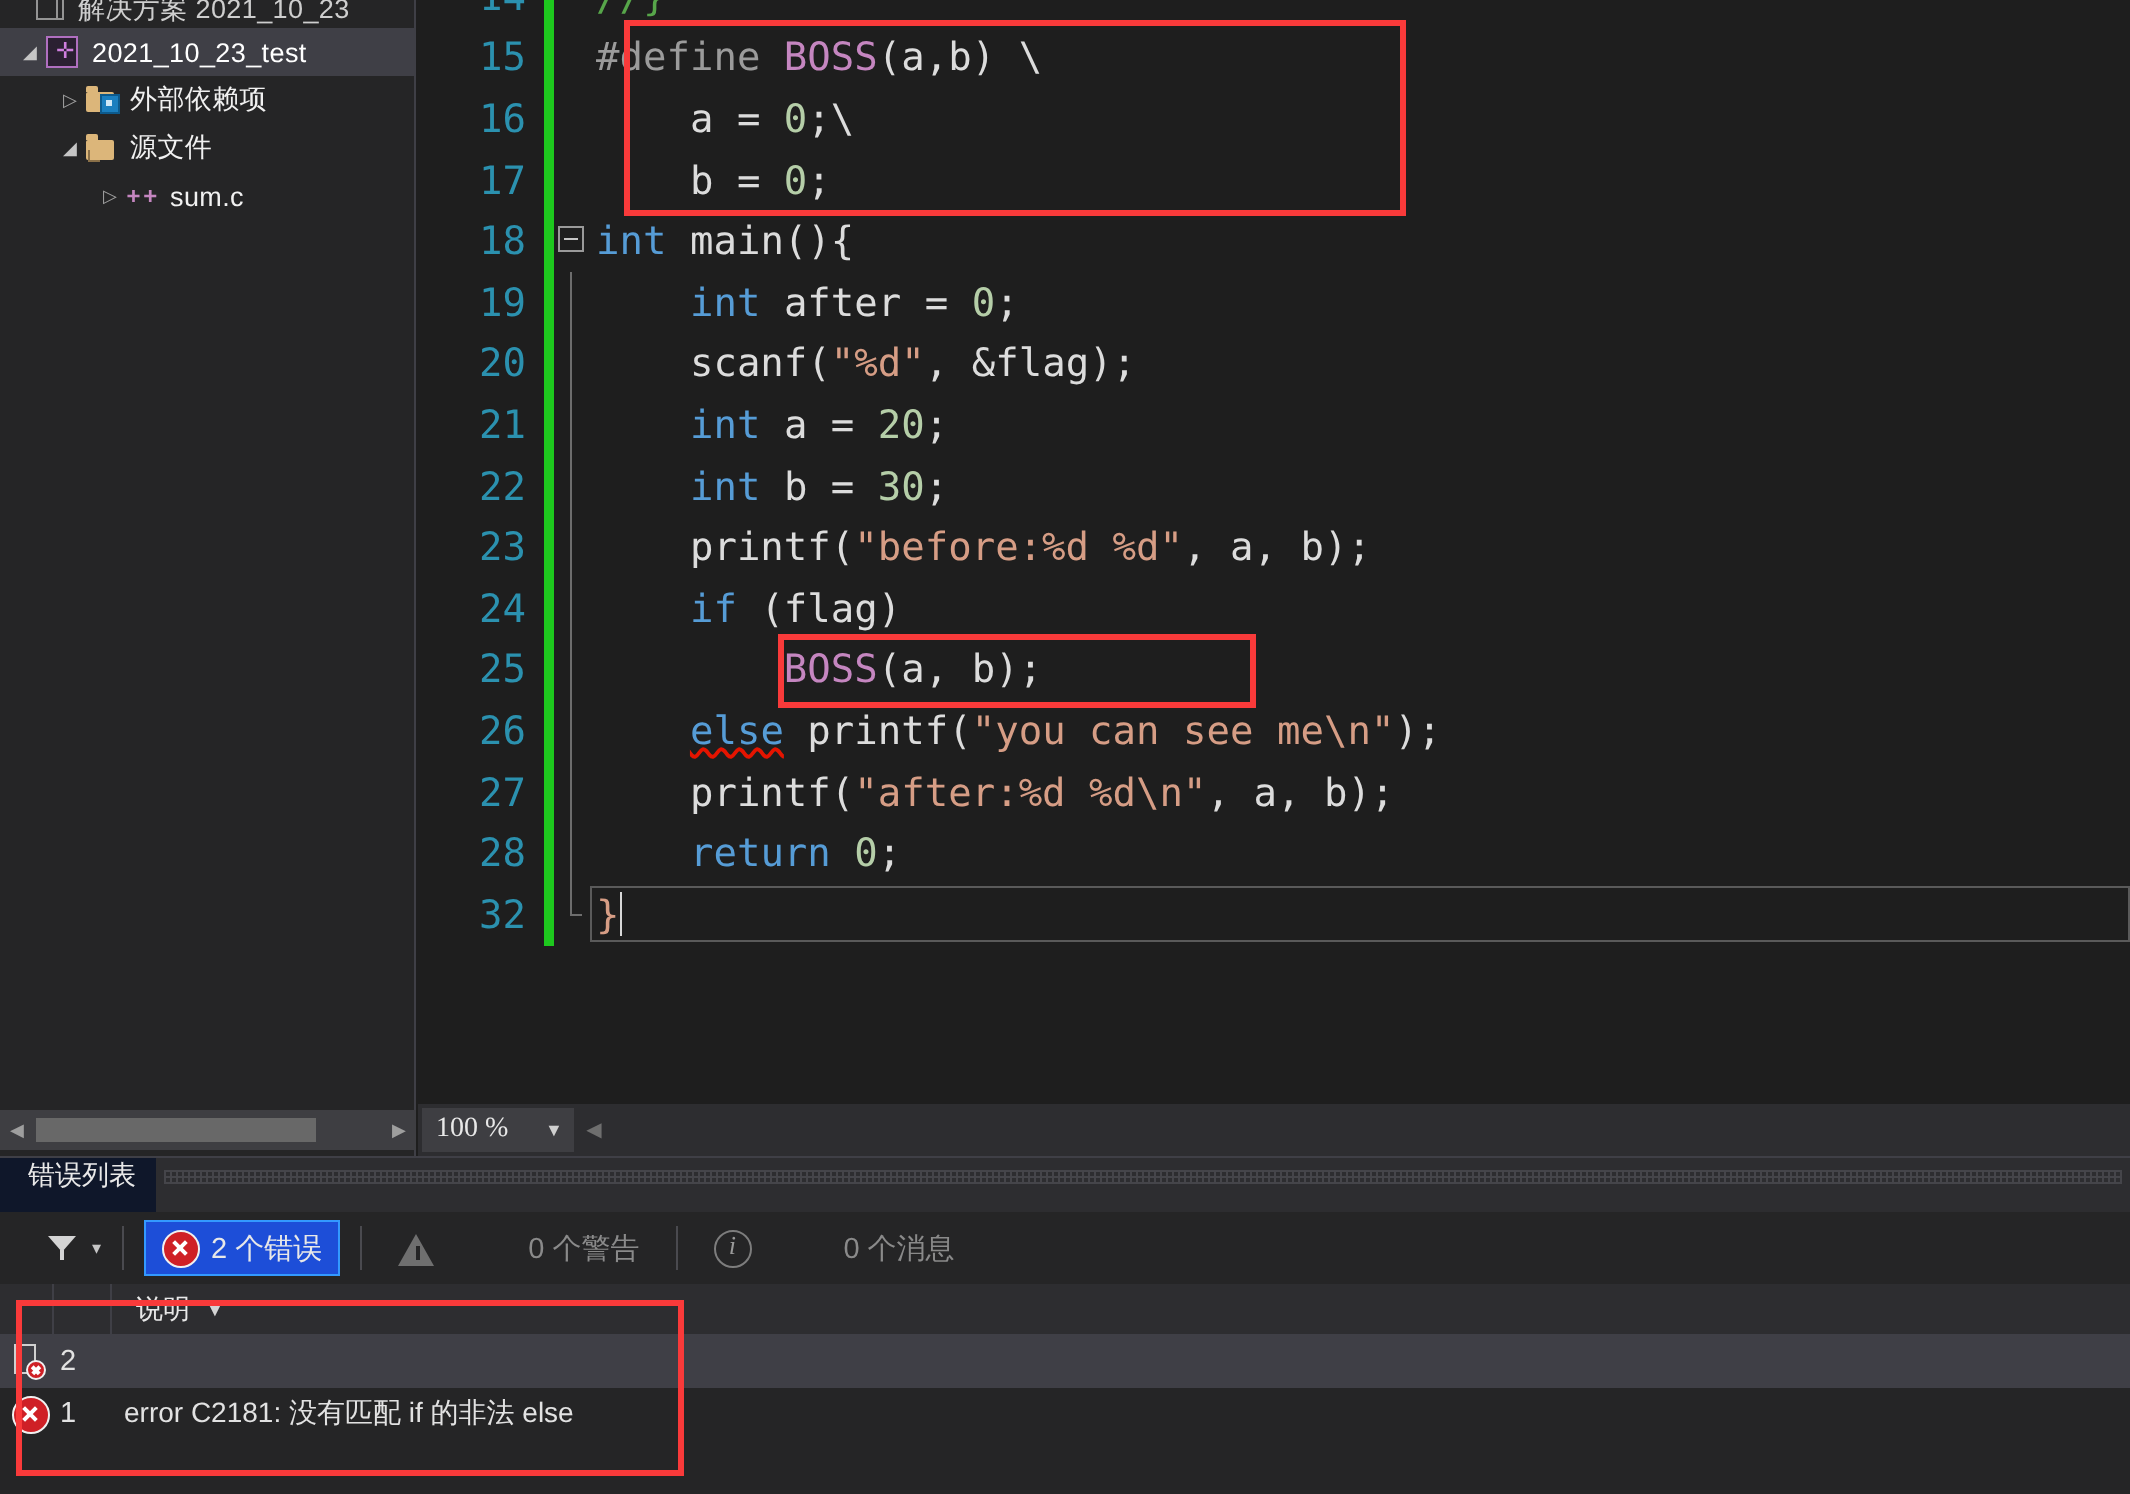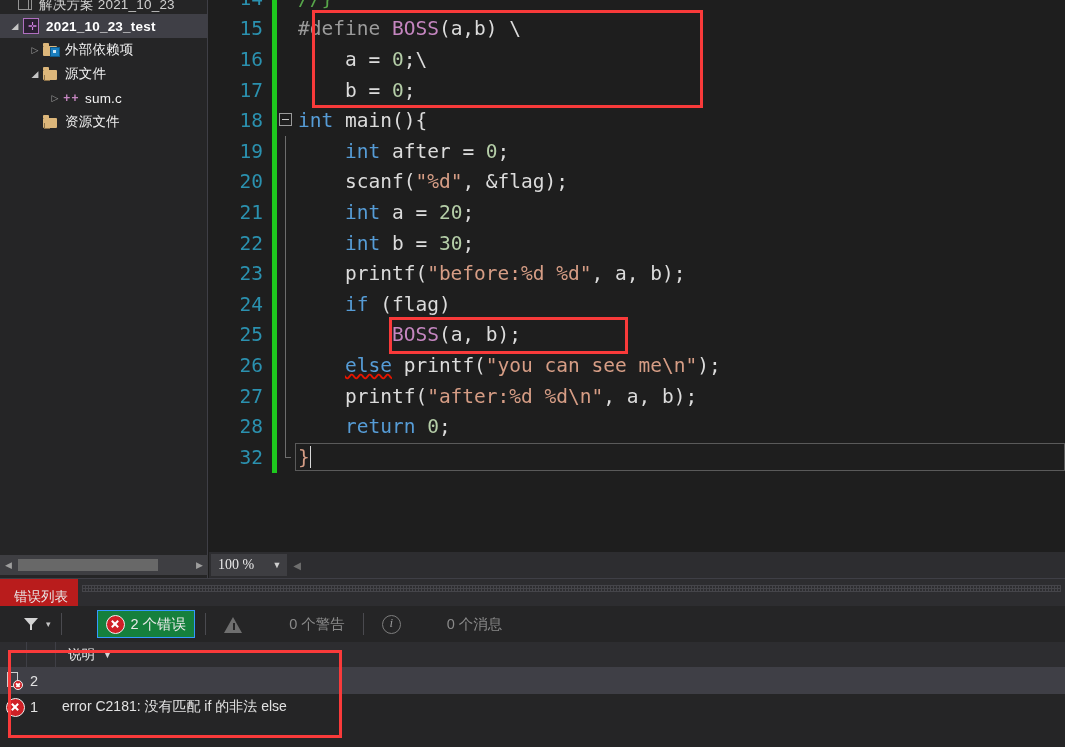--- a/index.html
+++ b/index.html
@@ -21,21 +21,21 @@
   }
   .tree-row.cut-top{height:18px;margin-top:-4px;color:#d8d8d8;opacity:.95;}
   .tree-row.selected{background:#3f3f46;}
   .tw{width:14px;min-width:14px;display:inline-block;text-align:center;
       color:#a0a0a0;font-size:9px;line-height:1;}
   .tw.down{color:#c5c5c5;}
   .indent{display:inline-block;}
   .ico{width:18px;min-width:18px;height:16px;position:relative;
        display:inline-block;margin-right:5px;}
   .lbl{font-size:13.5px;letter-spacing:.2px;}
-  .lbl.bold{font-weight:bold;color:#ffffff;}
+  .lbl.bold{font-weight:normal;color:#ffffff;}
   
   .folder-ico::before{
     content:"";position:absolute;left:1px;top:4px;width:14px;height:10px;
     background:#dcb67a;border-radius:1px;
   }
   .folder-ico::after{
     content:"";position:absolute;left:1px;top:1px;width:6px;height:3px;
     background:#dcb67a;border-radius:1px 1px 0 0;
   }
   .folder-ico i{position:absolute;left:2px;top:9px;width:5px;height:5px;
@@ -130,22 +130,22 @@
   
   #error-panel{
     position:absolute;left:0;top:578px;width:1065px;height:169px;
     background:#252526;border-top:1px solid #3f3f46;box-sizing:border-box;
   }
   #error-tabstrip{
     position:absolute;left:0;top:0;width:1065px;height:27px;
     background:#2d2d30;display:flex;align-items:center;
   }
   #error-tab{
-    height:27px;display:flex;align-items:flex-end;padding:0 10px 0 14px;
-    font-size:13.5px;color:#e8e8e8;background:#b91c1c;
+    height:27px;display:flex;align-items:flex-start;padding:0 10px 0 14px;
+    font-size:13.5px;color:#e8e8e8;background:#0f172a;
   }
   #tabstrip-grip{flex:1;height:27px;position:relative;}
   #tabstrip-grip::before{
     content:"";position:absolute;left:4px;top:6px;right:4px;height:7px;
     background-image:
       repeating-linear-gradient(90deg,#4a4a4f 0 1px,transparent 1px 3px),
       repeating-linear-gradient(0deg,#4a4a4f 0 1px,transparent 1px 3px);
     opacity:.85;
   }
   #error-toolbar{
@@ -156,21 +156,21 @@
   .tb-filter{display:flex;align-items:center;color:#d4d4d4;}
   .funnel{width:14px;height:12px;position:relative;}
   .funnel::before{content:"";position:absolute;left:0;top:0;width:0;height:0;
     border-left:7px solid transparent;border-right:7px solid transparent;
     border-top:8px solid #d4d4d4;}
   .funnel::after{content:"";position:absolute;left:6px;top:7px;width:2px;height:5px;background:#d4d4d4;}
   .tb-caret{margin-left:8px;color:#c5c5c5;font-size:9px;}
   .tb-sep{width:1px;height:22px;background:#4a4a4f;margin:0 10px;}
   .tb-btn{display:flex;align-items:center;height:28px;padding:0 8px;
     font-size:14.5px;gap:6px;box-sizing:border-box;}
-  .tb-btn.active{border:1px solid #3399ff;background:#15803d;margin-left:25px;}
+  .tb-btn.active{border:1px solid #3399ff;background:#1d4ed8;}
   .tb-btn .txt{color:#e8e8e8;}
   .tb-btn.dim .txt{color:#8a8a8a;margin-left:40px;}
   
   .ico-err{width:19px;height:19px;border-radius:50%;background:#cf2026;
     position:relative;border:1.5px solid #f0f0f0;box-sizing:border-box;}
   .ico-err::before,.ico-err::after{content:"";position:absolute;left:50%;top:50%;
     width:9px;height:2px;background:#fff;transform-origin:center;}
   .ico-err::before{transform:translate(-50%,-50%) rotate(45deg);}
   .ico-err::after{transform:translate(-50%,-50%) rotate(-45deg);}
   .ico-warn{width:19px;height:17px;position:relative;}
@@ -253,28 +253,20 @@
         </span>
         <span class="lbl">源文件</span>
       </div>
       <div class="tree-row">
         <span class="indent" style="width:46px"></span>
         <span class="tw">▷</span>
         <span class="ico cfile-ico">
           <i>+ +</i>
         </span>
         <span class="lbl">sum.c</span>
-      </div>
-      <div class="tree-row">
-        <span class="indent" style="width:26px"></span>
-        <span class="tw"></span>
-        <span class="ico folder-ico">
-          <i></i>
-        </span>
-        <span class="lbl">资源文件</span>
       </div>
     </div>
 </div>
 
 <div id="tree-hscroll">
   <span class="sb-arrow">◀</span>
   <span class="thumb"></span>
   <span class="track-rest"></span>
   <span class="sb-arrow">▶</span>
 </div>

